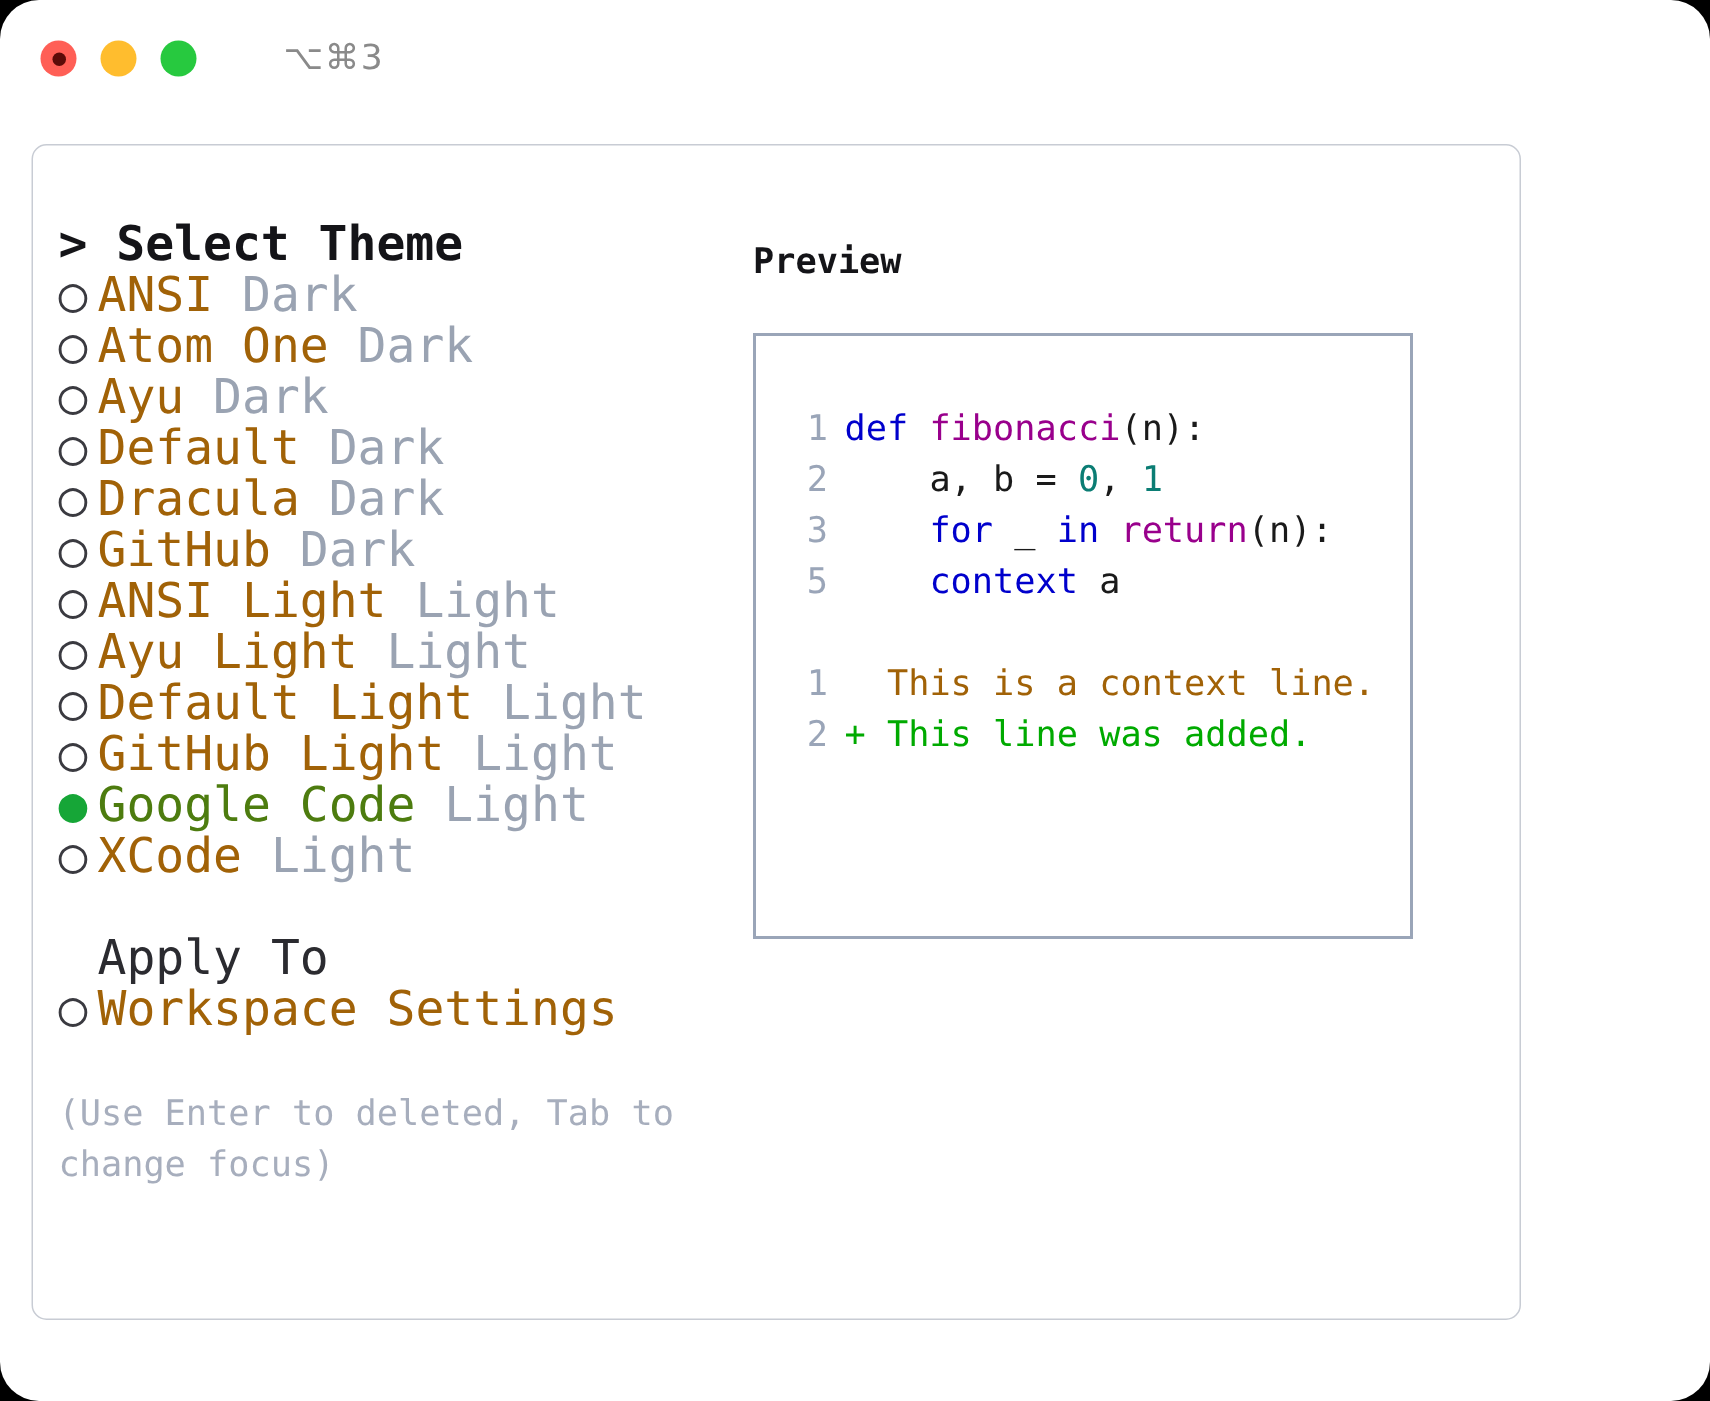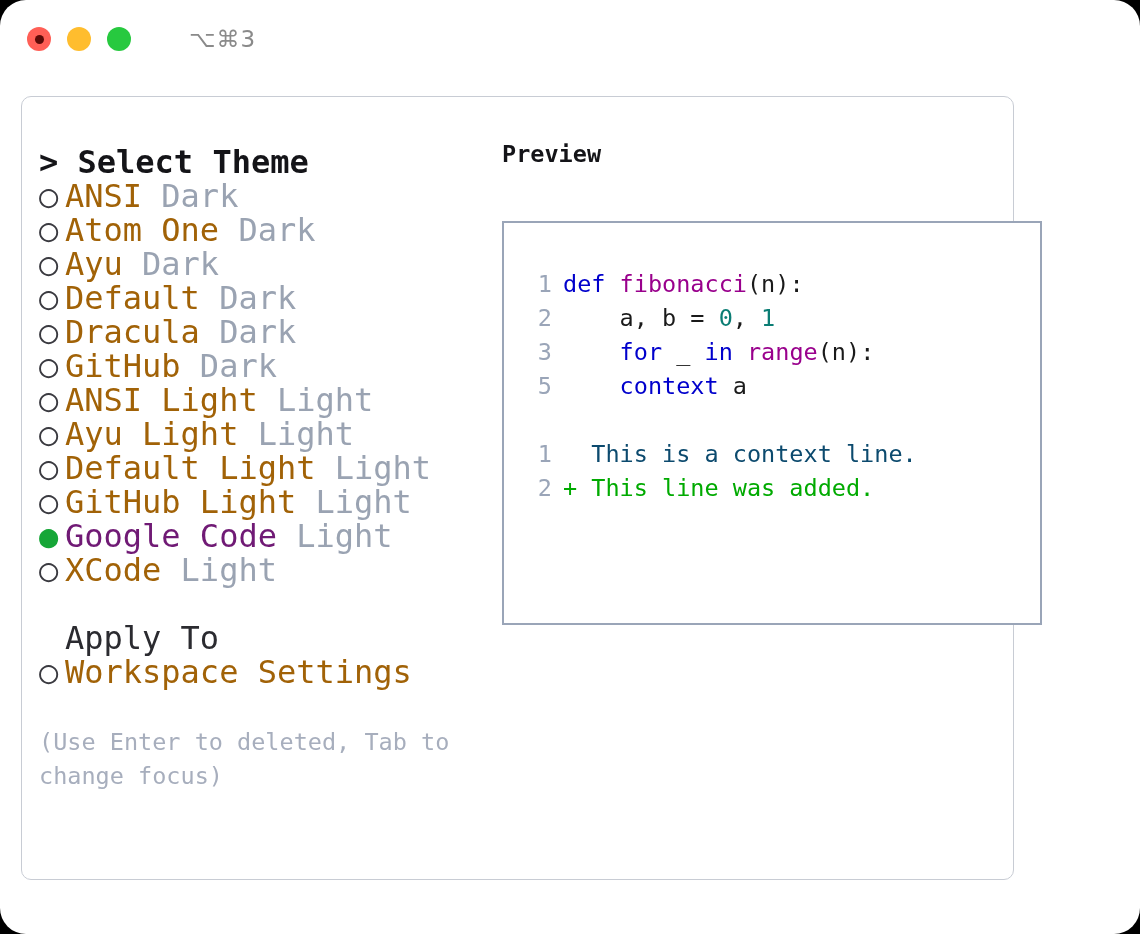--- a/index.html
+++ b/index.html
@@ -81,54 +81,54 @@
     white-space: pre;
     color: #2b2b30;
   }
 
   .hdr { font-weight: bold; color: #141418; }
 
   .bullet { display: inline-block; width: 26px; }
 
   .opt-name  { color: #a16207; }
   .opt-tag   { color: #9aa3b2; text-align: center; }
-  .opt-sel   { color: #701a75; }
+  .opt-sel   { color: #4d7c0f; }
   .bullet-sel { color: #16a637; }
   .bullet-off { color: #3a3a40; }
 
   #apply-block { margin-top: 34px; }
 
   #help {
     margin-top: 36px;
     color: #a7aebd;
     font-family: "DejaVu Sans Mono", monospace;
     font-size: 23.5px;
     line-height: 34px;
     width: 420px;
     white-space: pre-wrap;
   }
 
   
   #right-col {
     position: absolute;
-    left: 480px; top: 40px;
+    left: 480px; top: 60px;
     width: 495px;
   }
 
   #preview-title {
     font-family: "DejaVu Sans Mono", monospace;
     font-size: 23.5px;
     font-weight: bold;
     color: #141418;
     line-height: 34px;
   }
 
   #preview-panel {
-    margin-top: 50px;
-    width: 540px;
+    margin-top: 31px;
+    width: 440px;
     height: 404px;
     border: 2px solid #9aa5b8;
     background: #ffffff;
     padding: 44px 0 0 22px;
   }
 
   .code-line {
     font-family: "DejaVu Sans Mono", monospace;
     font-size: 23.5px;
     line-height: 34px;
@@ -141,21 +141,21 @@
     text-align: right;
     color: #9aa5b8;
     margin-right: 11px;
   }
 
   .kw   { color: #0000cc; }
   .fn   { color: #99008c; }
   .num  { color: #0b7d74; }
   .plain{ color: #1a1a1a; }
 
-  .diff-ctx { color: #0c4a6e; }
+  .diff-ctx { color: #a16207; }
   .diff-del { color: #cc0000; }
   .diff-add { color: #00aa00; }
 
   .spacer { height: 34px; }
 </style>
 </head>
 <body>
 
 <div id="window">
 
@@ -200,21 +200,21 @@
 change focus)</div>
     </div>
 
     <div id="right-col">
       <div id="preview-title">Preview</div>
 
       <div id="preview-panel">
         <div id="code-block">
             <div class="code-line"><span class="lnum">1</span><span class="kw">def </span><span class="fn">fibonacci</span><span class="plain">(n):</span></div>
             <div class="code-line"><span class="lnum">2</span><span class="plain">    a, b = </span><span class="num">0</span><span class="plain">, </span><span class="num">1</span></div>
-            <div class="code-line"><span class="lnum">3</span><span class="plain">    </span><span class="kw">for</span><span class="plain"> _ </span><span class="kw">in</span><span class="plain"> </span><span class="fn">range</span><span class="plain">(n):</span></div>
+            <div class="code-line"><span class="lnum">3</span><span class="plain">    </span><span class="kw">for</span><span class="plain"> _ </span><span class="kw">in</span><span class="plain"> </span><span class="fn">return</span><span class="plain">(n):</span></div>
             <div class="code-line"><span class="lnum">5</span><span class="plain">    </span><span class="kw">context</span><span class="plain"> a</span></div>
           </div>
         <div class="spacer"></div>
         <div id="diff-block">
             <div class="code-line"><span class="lnum">1</span><span class="diff-ctx">  </span><span class="diff-ctx">This is a context line.</span></div>
             <div class="code-line"><span class="lnum">2</span><span class="diff-add">+ </span><span class="diff-add">This line was added.</span></div>
           </div>
       </div>
     </div>
 

